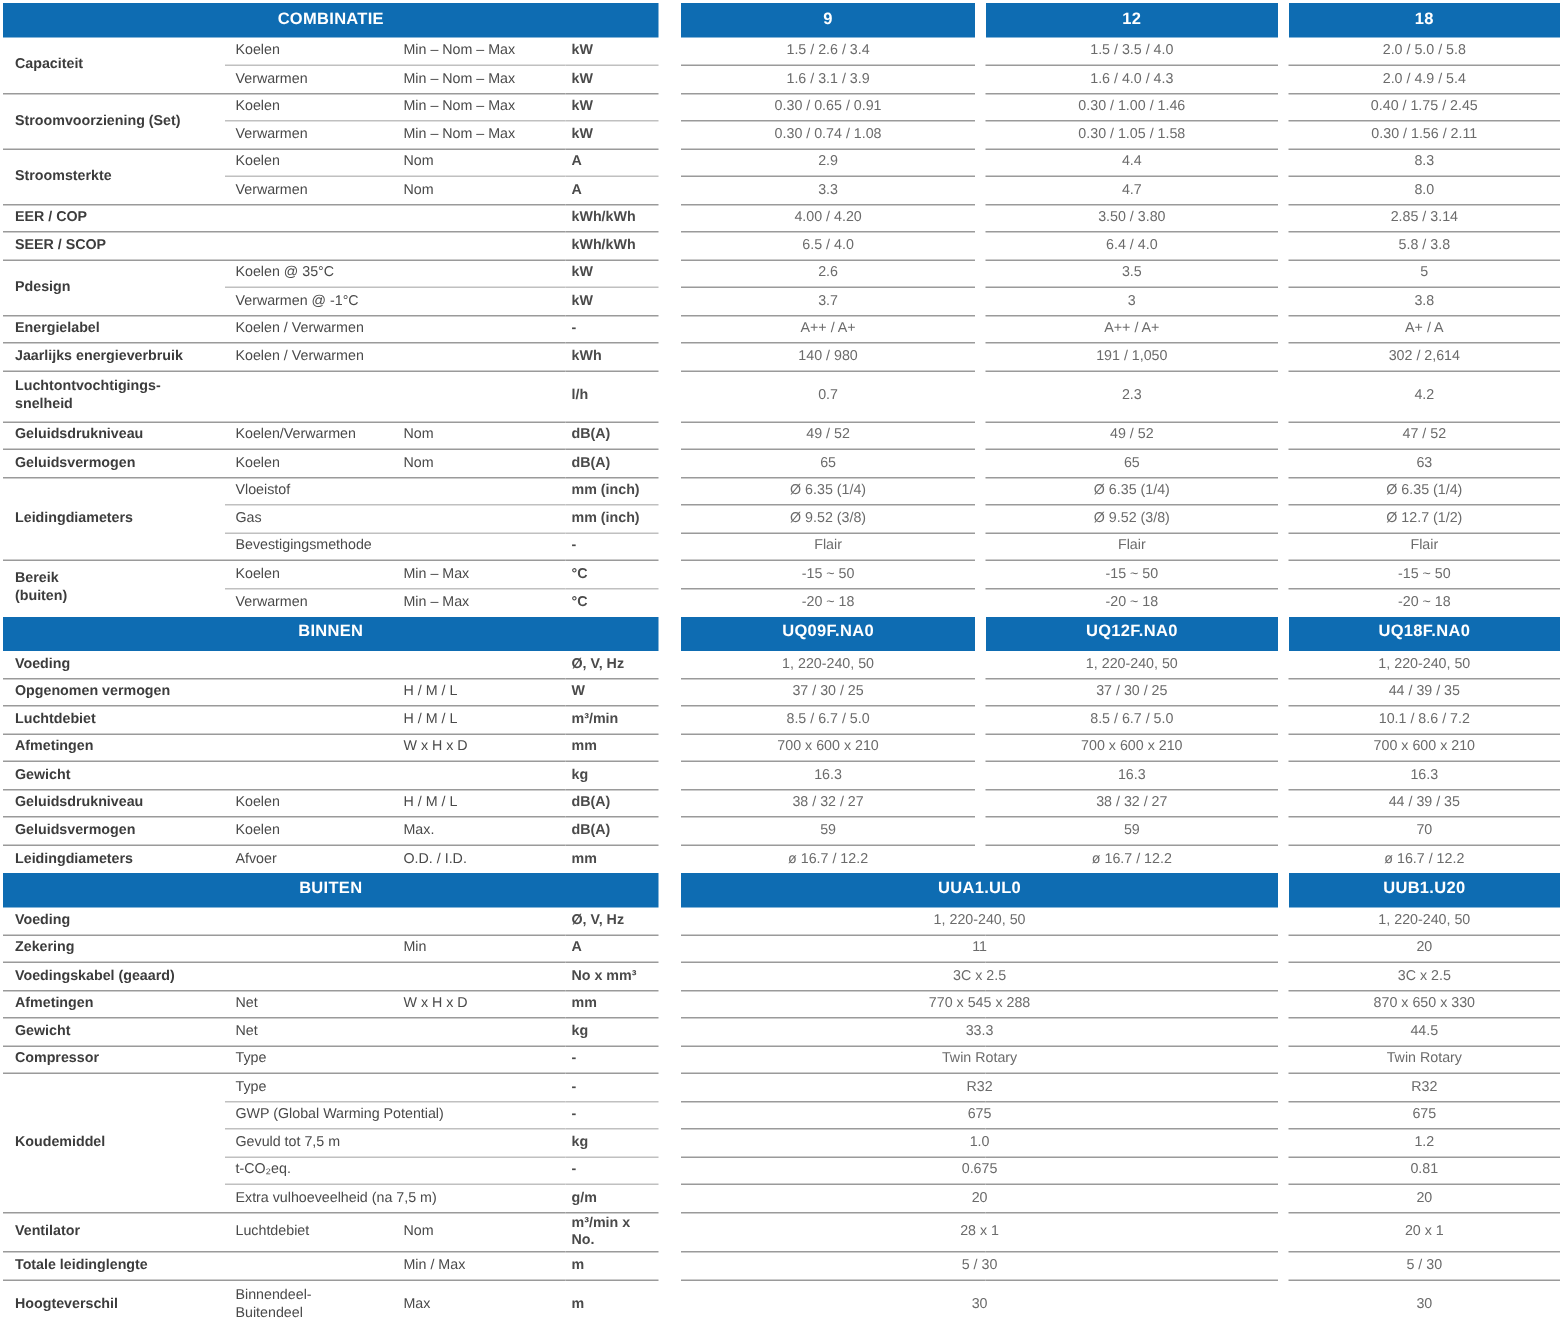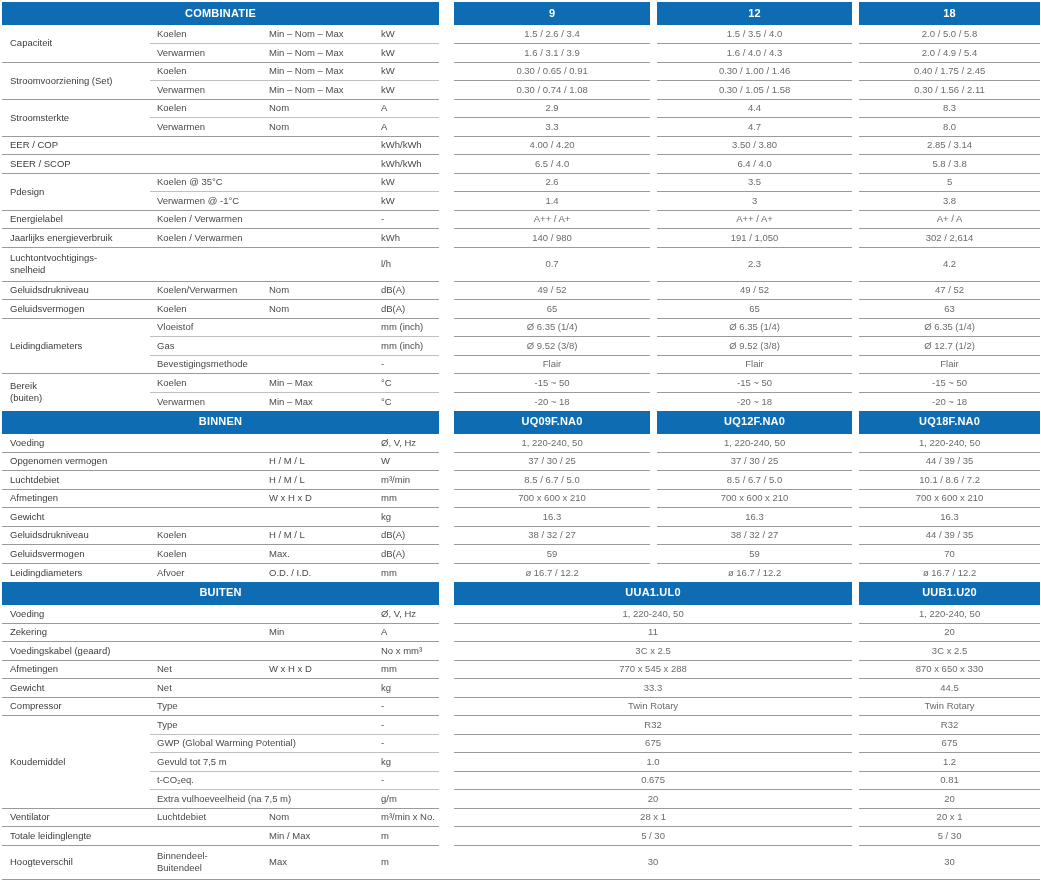--- a/index.html
+++ b/index.html
@@ -35,33 +35,34 @@
   tr.hdr td{height:23px;padding:0 2px;}
   td.hblock{
     background:var(--hdr-bg);
     color:var(--hdr-text);
     font-weight:bold;
     font-size:11px;
     text-align:center;
     letter-spacing:.2px;
   }
   td.lbl{
-    font-weight:normal;
+    font-weight:bold;
     color:var(--label-text);
     padding-left:8px;
     white-space:pre-line;
   }
   td.sub{
     color:var(--sub-text);
     padding-left:7px;
     white-space:pre-line;
   }
   td.unit{
     color:var(--sub-text);
     padding-left:4px;
+    font-weight:bold;
   }
   td.vc{
     color:var(--value-text);
     text-align:center;
   }
   td.gap{padding:0;}
   td.bt{border-top:1px solid var(--line-strong);}
   td.bts{border-top:1px solid var(--line-light);}
   tr.tall td{height:34px;}
   tr.last td{border-bottom:1px solid var(--line-strong);}
@@ -191,21 +192,21 @@
         <td class="vc bt">2.6</td>
         <td class="gap"></td>
         <td class="vc bt">3.5</td>
         <td class="gap"></td>
         <td class="vc bt">5</td>
       </tr>
       <tr>
         <td class="sub bts" colspan="2">Verwarmen @ -1°C</td>
         <td class="unit bts">kW</td>
         <td class="gap"></td>
-        <td class="vc bt">1.4</td>
+        <td class="vc bt">3.7</td>
         <td class="gap"></td>
         <td class="vc bt">3</td>
         <td class="gap"></td>
         <td class="vc bt">3.8</td>
       </tr>
       <tr>
         <td class="lbl bt">Energielabel</td>
         <td class="sub bt" colspan="2">Koelen / Verwarmen</td>
         <td class="unit bt">-</td>
         <td class="gap"></td>

